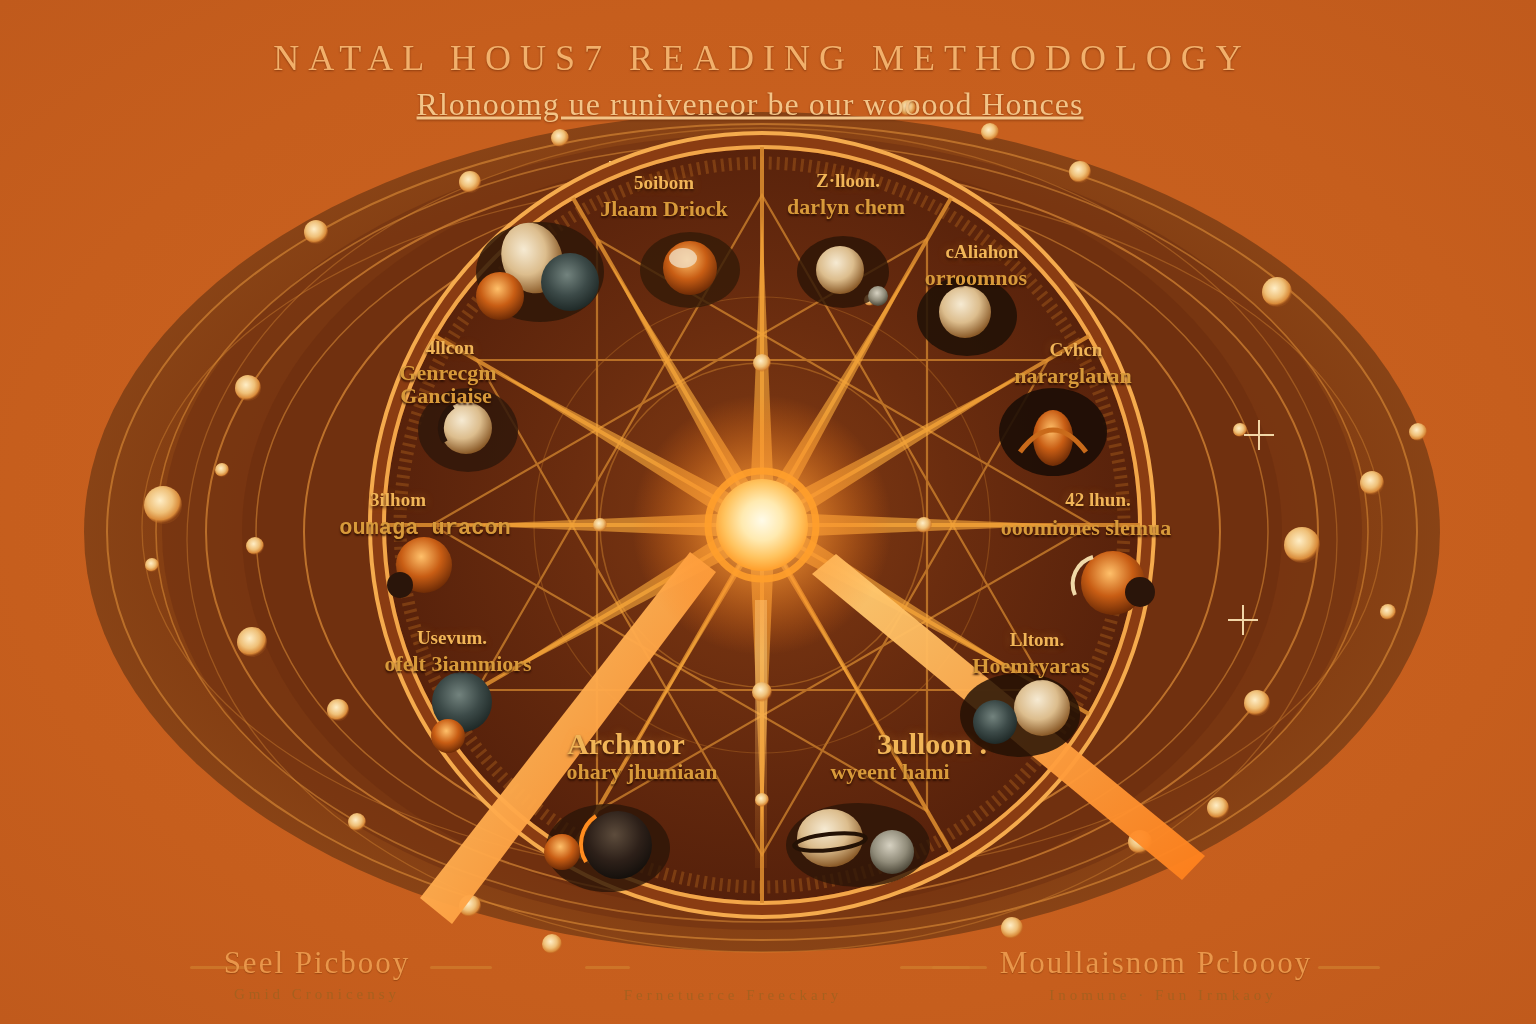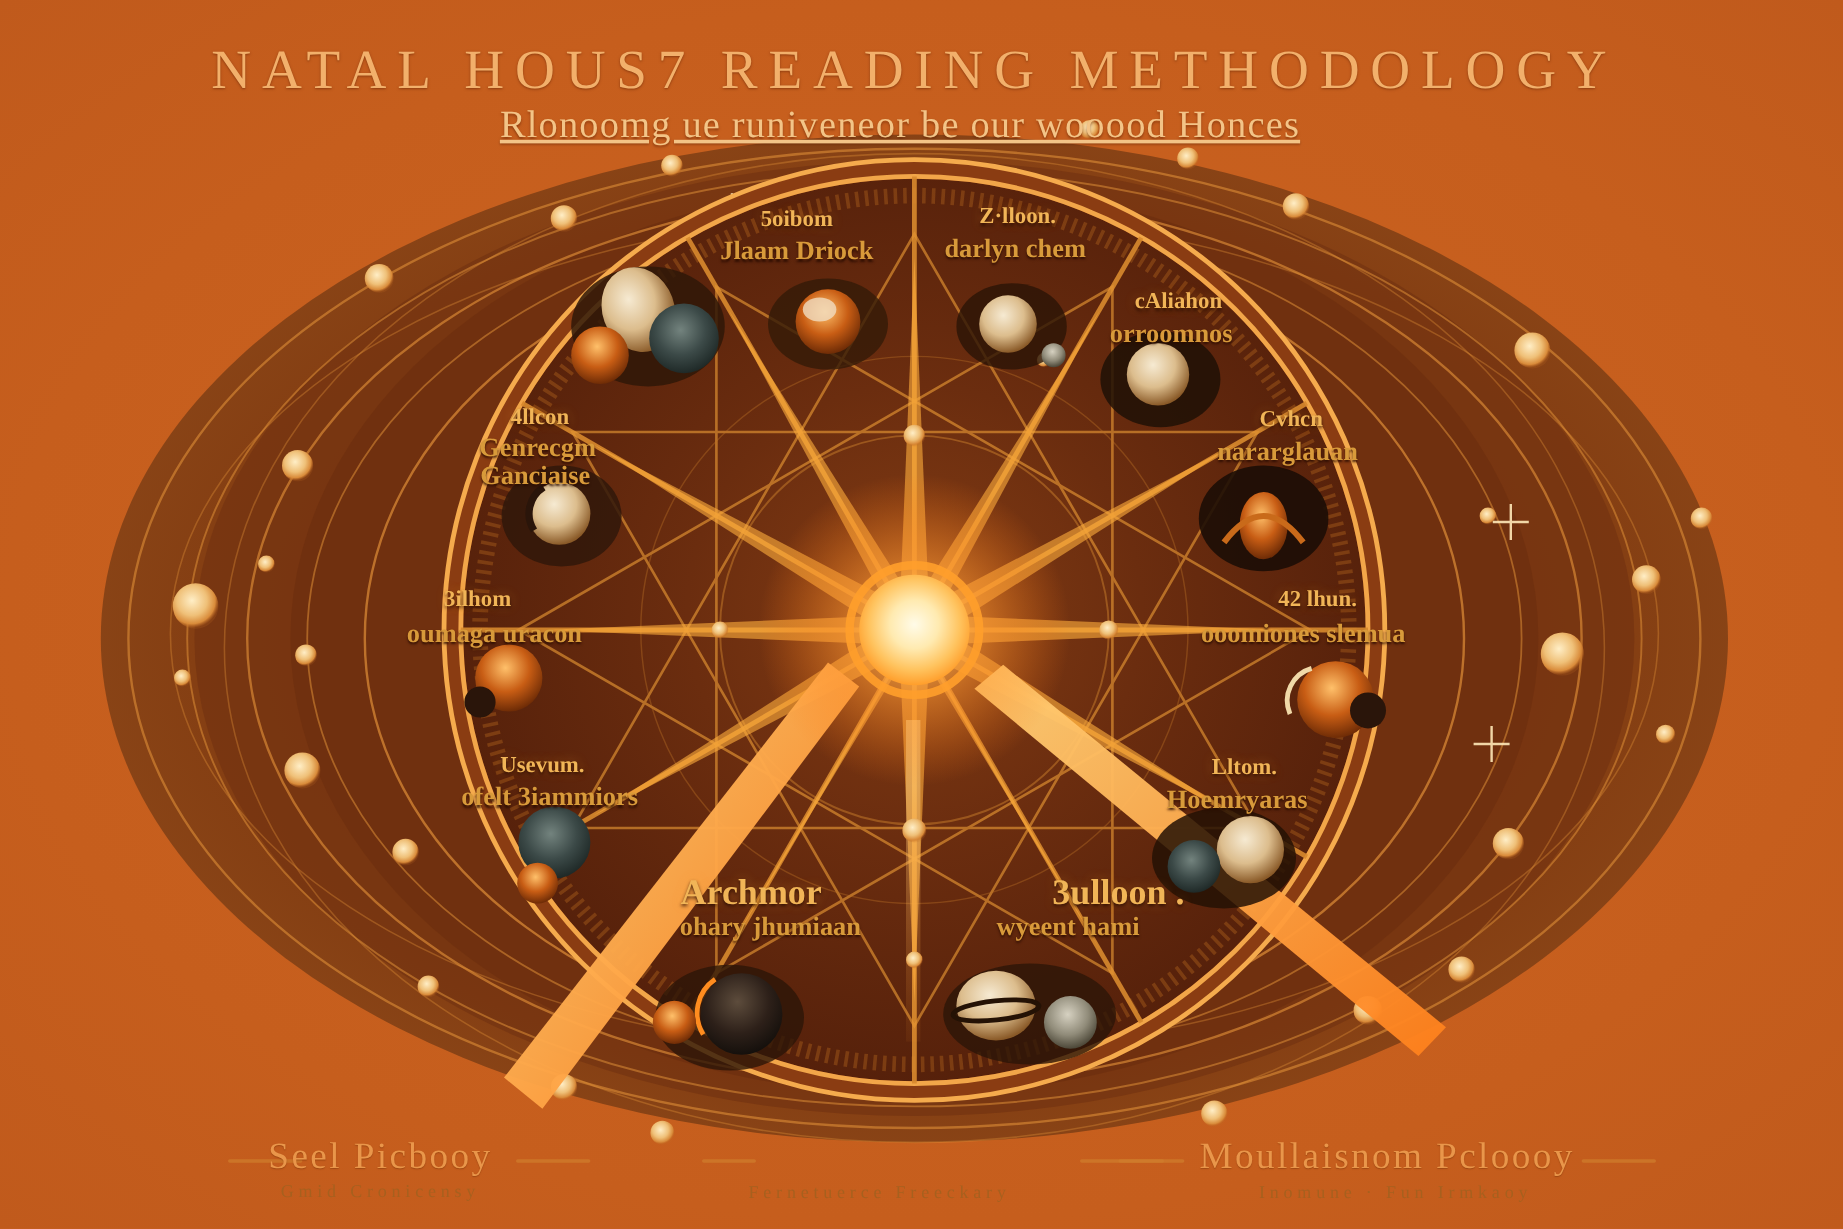--- a/index.html
+++ b/index.html
@@ -1,21 +1,21 @@
 <!DOCTYPE html>
 <html><head>
 <meta charset="utf-8">
 <style>
   html,body{margin:0;padding:0;background:#c7601f;}
   .canvas{position:relative;width:1536px;height:1024px;overflow:hidden;
           background:radial-gradient(ellipse at 50% 50%, #cb6422 0%, #c65e1d 70%, #c05a1c 100%);
           font-family:"Liberation Serif","DejaVu Serif",serif;}
   svg.art{position:absolute;left:0;top:0;}
   .txt{position:absolute;transform:translate(-50%,-50%);white-space:nowrap;}
-  .title{font-size:46px;letter-spacing:9px;color:#f2b06b;text-shadow:0 1px 2px rgba(90,30,0,.55);}
+  .title{font-size:36px;letter-spacing:9px;color:#f2b06b;text-shadow:0 1px 2px rgba(90,30,0,.55);}
   .subtitle{font-size:32px;letter-spacing:1px;color:#f3c487;text-shadow:0 1px 2px rgba(90,30,0,.5);text-decoration:underline;}
   .wname{font-size:19px;font-weight:bold;color:#f1b557;
          text-shadow:0 2px 3px rgba(40,10,0,.85),0 0 10px rgba(255,170,60,.30);}
   .wname.big{font-size:30px;}
   .wsub{font-size:22px;font-weight:bold;color:#d89a3a;
         text-shadow:0 2px 2px rgba(40,10,0,.85);}
   .fcap{font-size:31px;letter-spacing:2px;color:#e9964a;text-shadow:0 1px 1px rgba(100,40,0,.4);}
   .fsub{font-size:15px;letter-spacing:4px;color:#a2611f;opacity:.85;}
   .dash{position:absolute;height:3px;background:#cf7c2c;opacity:.75;border-radius:2px;}
 </style>
@@ -284,21 +284,21 @@
 <div class="txt wname big" style="left:892px;top:744px;margin-left:40px;">3ulloon .</div>
 <div class="txt wsub" style="left:890px;top:772px;">wyeent hami</div>
 
 <div class="txt wname big" style="left:626px;top:744px;">Archmor</div>
 <div class="txt wsub" style="left:642px;top:772px;">ohary jhumiaan</div>
 
 <div class="txt wname" style="left:452px;top:638px;">Usevum.</div>
 <div class="txt wsub" style="left:458px;top:664px;">ofelt 3iammiors</div>
 
 <div class="txt wname" style="left:398px;top:500px;">3ilhom</div>
-<div class="txt wsub" style="left:412px;top:528px;">oumaga uracon</div>
+<div class="txt wsub" style="left:425px;top:528px;font-family:Liberation Mono, monospace;">oumaga uracon</div>
 
 <div class="txt wname" style="left:450px;top:348px;">4llcon</div>
 <div class="txt wsub" style="left:448px;top:373px;">Genrecgm</div>
 <div class="txt wsub" style="left:446px;top:396px;">Ganciaise</div>
 
 <div class="dash" style="left:190px;top:966px;width:62px;"></div>
 <div class="txt fcap" style="left:317px;top:963px;">Seel Picbooy</div>
 <div class="dash" style="left:430px;top:966px;width:62px;"></div>
 <div class="txt fsub" style="left:317px;top:994px;">Gmid  Cronicensy</div>
 

